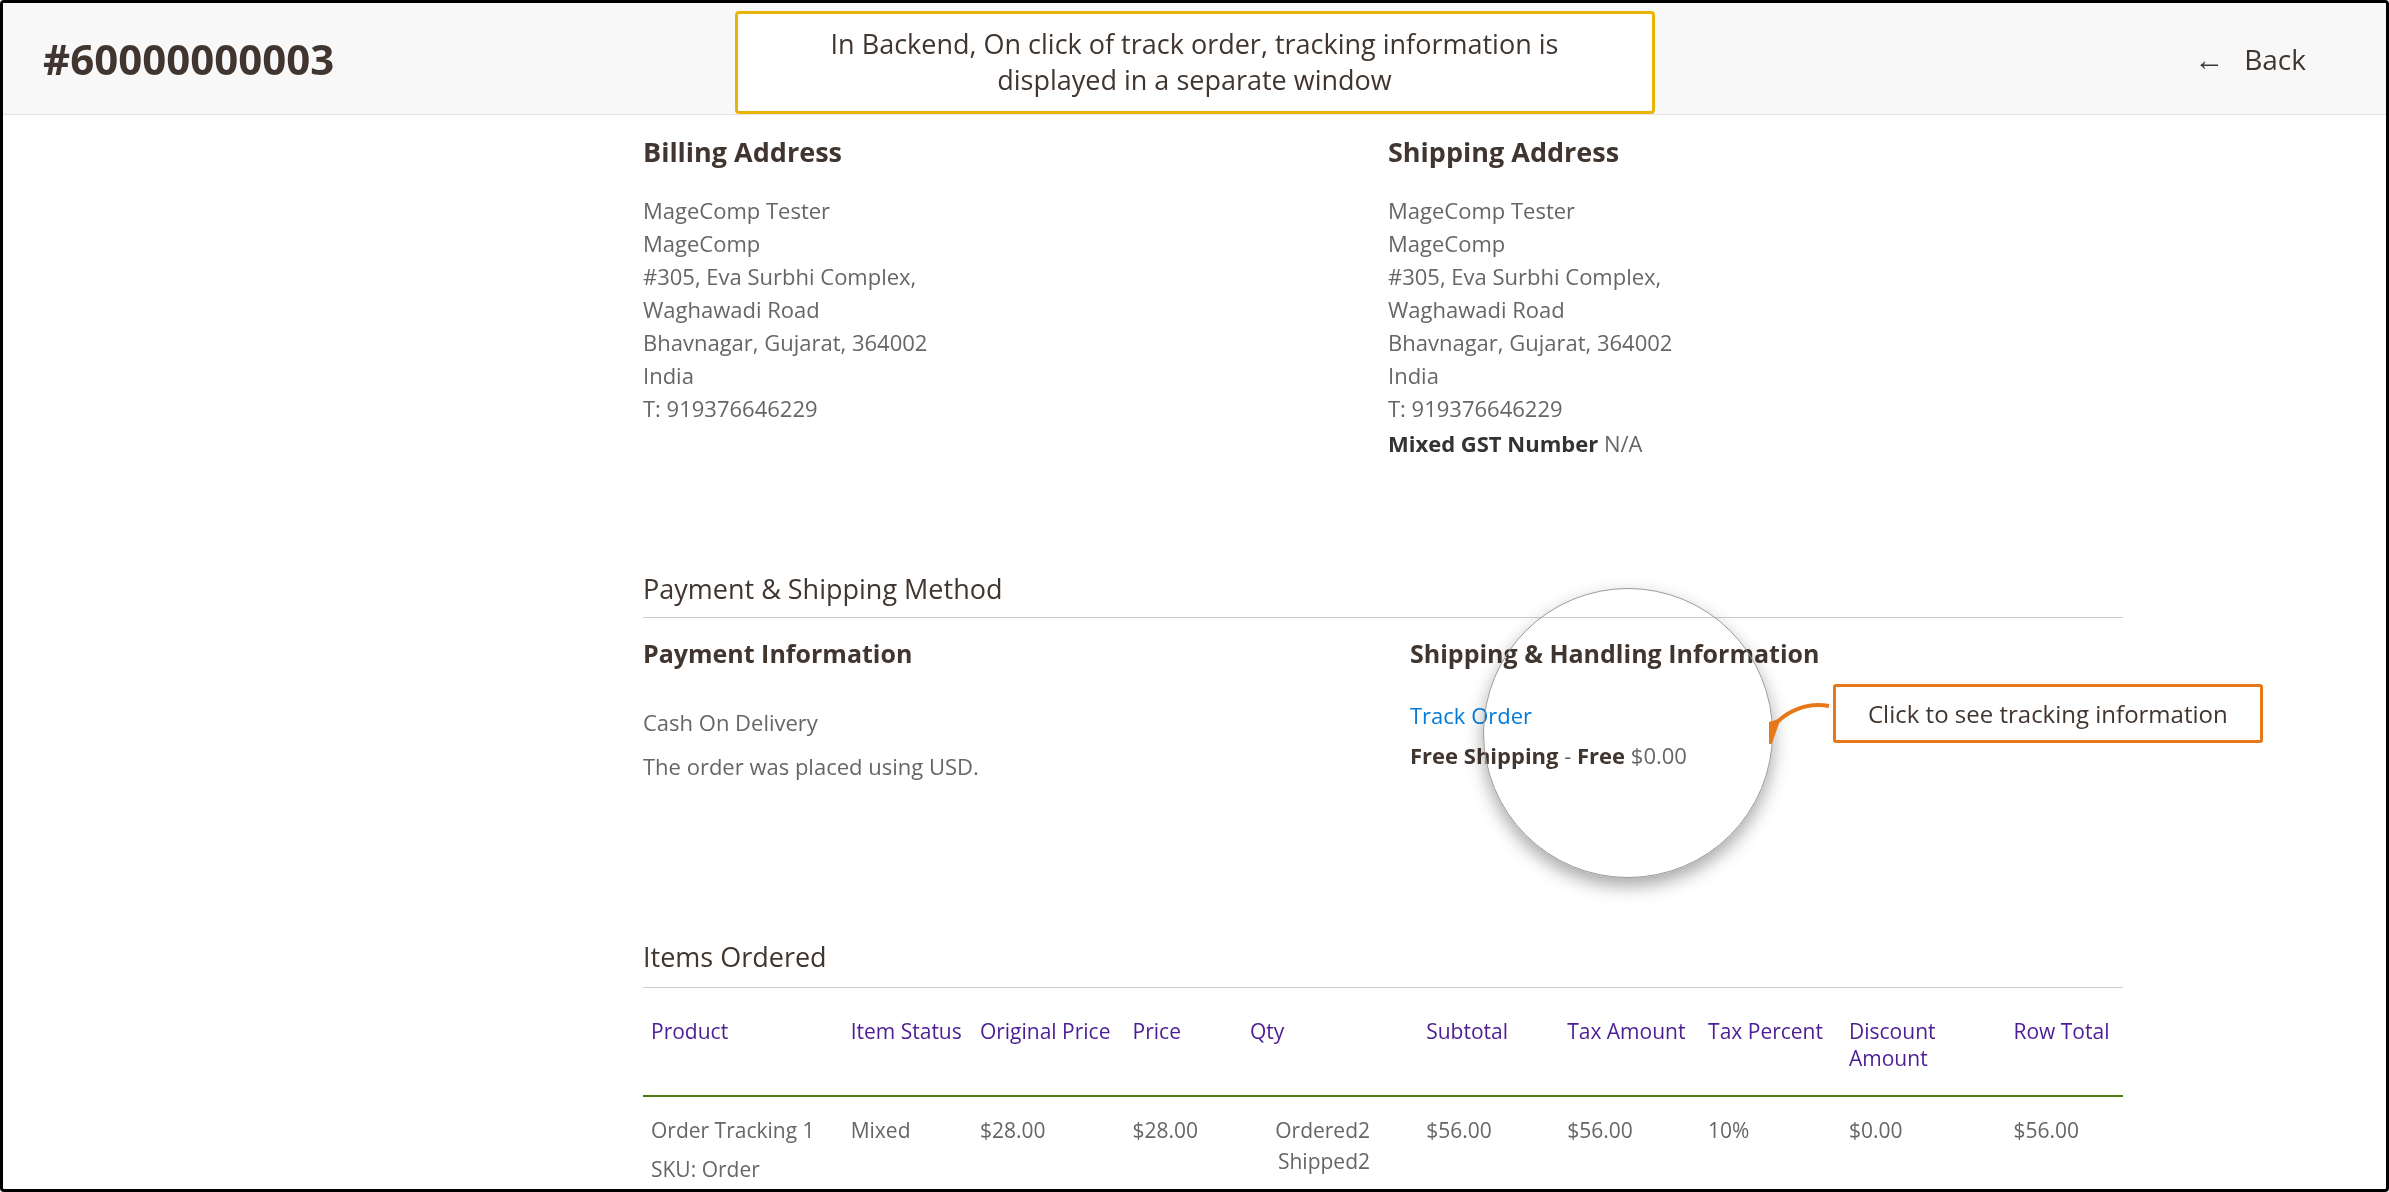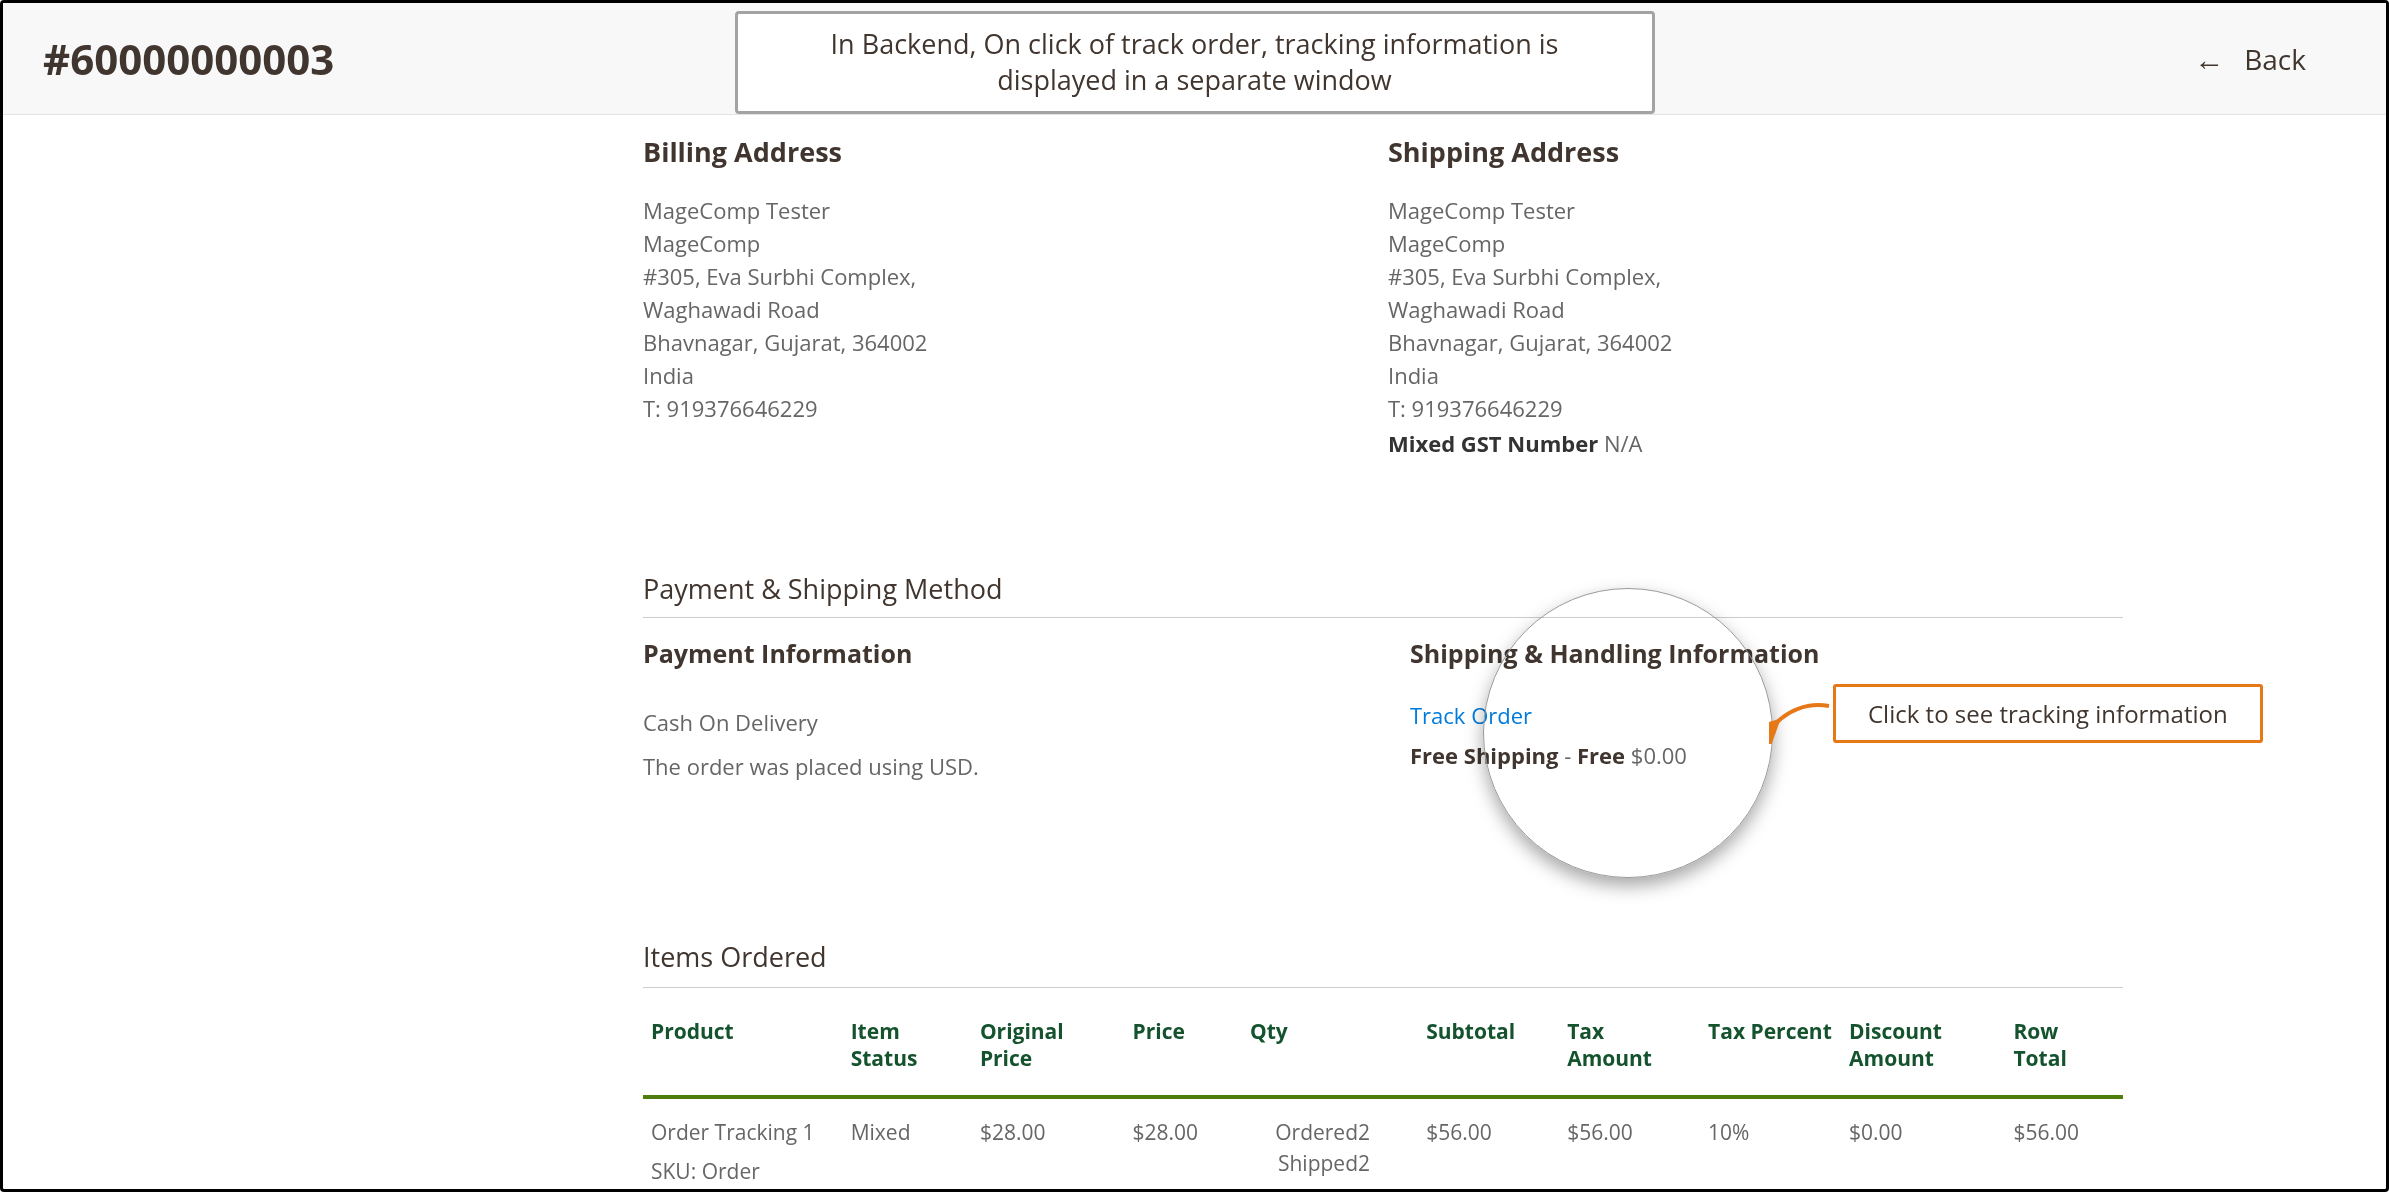--- a/index.html
+++ b/index.html
@@ -45,21 +45,21 @@
   .back-arrow {
     font-size: 30px;
   }
   .top-callout {
     position: absolute;
     left: 50%;
     top: 8px;
     transform: translateX(-50%);
     width: 920px;
     background: #fff;
-    border: 3px solid #a3a3a3;
+    border: 3px solid #eab308;
     border-radius: 4px;
     padding: 12px 40px;
     font-size: 27px;
     text-align: center;
     line-height: 1.35;
     z-index: 5;
   }
   .content {
     width: 1480px;
     margin-left: 640px;
@@ -172,24 +172,24 @@
     border-bottom: 1px solid #ccc;
   }
   table.items {
     width: 100%;
     border-collapse: collapse;
     margin-top: 20px;
     font-size: 21px;
   }
   table.items th {
     text-align: left;
-    font-weight: 700;
-    color: #14532d;
+    font-weight: 400;
+    color: #4c1d95;
     padding: 10px 8px 22px 8px;
-    border-bottom: 4px solid #4d7c0f;
+    border-bottom: 2px solid #4d7c0f;
     vertical-align: top;
     line-height: 1.3;
   }
   table.items td {
     padding: 18px 8px 0 8px;
     vertical-align: top;
     color: #666;
     line-height: 1.5;
   }
   .sku-line { margin-top: 8px; }

